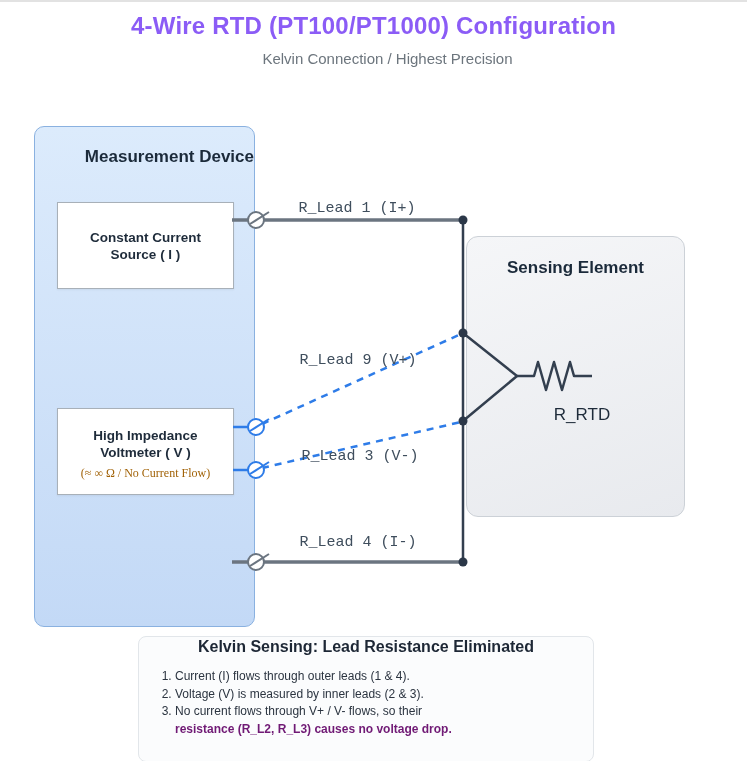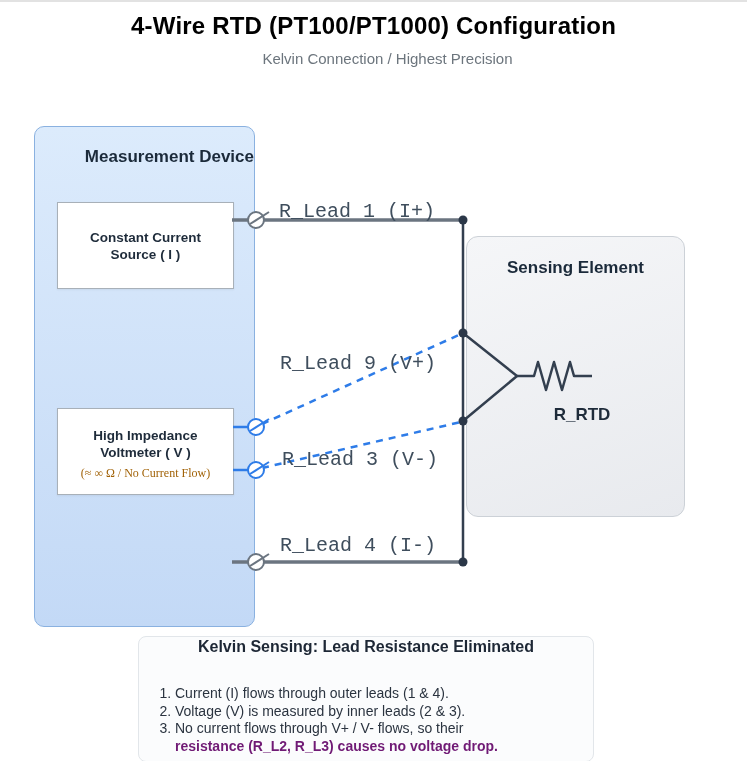--- a/index.html
+++ b/index.html
@@ -4,21 +4,21 @@
 <style>
   html,body{margin:0;padding:0;background:#ffffff;}
   #page{
     position:relative;width:747px;height:761px;overflow:hidden;
     font-family:"Liberation Sans",sans-serif;background:#ffffff;
     border-top:2px solid #e2e2e2;box-sizing:border-box;
   }
   
   .page-title{
     position:absolute;left:0;top:10px;width:747px;text-align:center;
-    font-size:24px;font-weight:bold;color:#000000;letter-spacing:.2px;
+    font-size:24px;font-weight:bold;color:#8b5cf6;letter-spacing:.2px;
   }
   .page-subtitle{
     position:absolute;left:14px;top:48px;width:747px;text-align:center;
     font-size:15px;color:#6c757d;
   }
   
   .device-box{
     position:absolute;left:34px;top:124px;width:221px;height:501px;
     background:linear-gradient(180deg,#dcebfc 0%,#c3d9f6 100%);
     border:1px solid #8ab1e0;border-radius:10px;box-sizing:border-box;
@@ -45,46 +45,46 @@
     position:absolute;left:466px;top:234px;width:219px;height:281px;
     background:linear-gradient(160deg,#f5f6f8 0%,#e8eaee 100%);
     border:1px solid #ccd1d7;border-radius:12px;box-sizing:border-box;
   }
   .sensing-title{
     position:absolute;left:0;top:21px;width:100%;text-align:center;
     font-size:17px;font-weight:bold;color:#1b2a3a;
   }
   .rtd-label{
     position:absolute;left:574px;top:403px;transform:translateX(-50%);
-    font-size:17px;font-weight:bold;color:#1e2b3a;padding-left:16px;
+    font-size:17px;font-weight:normal;color:#1e2b3a;padding-left:16px;
   }
   
   svg.wires{position:absolute;left:0;top:0;width:747px;height:761px;}
   
   .lead-label{
     position:absolute;transform:translateX(-50%);
     font-family:"Liberation Mono","DejaVu Sans Mono",monospace;
-    font-size:20px;color:#3f4e5d;white-space:nowrap;
+    font-size:15px;color:#3f4e5d;white-space:nowrap;
   }
   .lead1-label{left:357px;top:198px;}
   .lead2-label{left:358px;top:350px;}
   .lead3-label{left:360px;top:446px;}
   .lead4-label{left:358px;top:532px;}
   
   .info-box{
     position:absolute;left:138px;top:634px;width:456px;height:126px;
     background:#fbfcfd;border:1px solid #e2e6ea;border-radius:8px;box-sizing:border-box;
   }
   .info-title{
     margin-top:1px;width:100%;text-align:center;
     font-size:16px;font-weight:bold;color:#1d2735;
   }
   .info-list{
-    margin:29px 0 0 0;padding:0 10px 0 36px;
-    font-size:14px;color:#2b3440;line-height:17.5px;
+    margin:12px 0 0 0;padding:0 10px 0 36px;
+    font-size:12px;color:#2b3440;line-height:17.5px;
   }
   .info-list li{margin:0;}
   .info-highlight{display:block;color:#701a75;font-weight:bold;}
 </style>
 </head>
 <body>
 
 <div id="page">
 
   <div class="page-title">4-Wire RTD (PT100/PT1000) Configuration</div>

